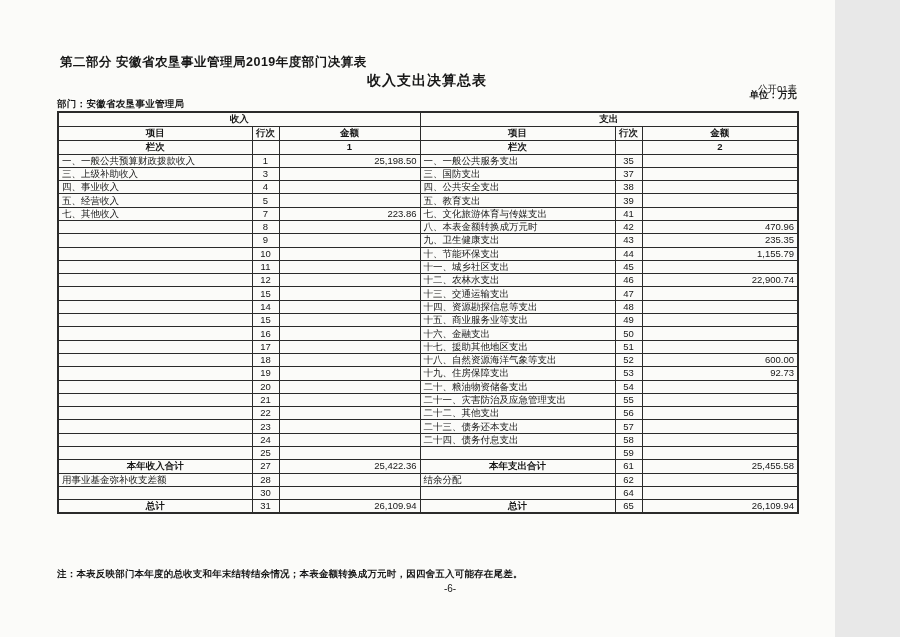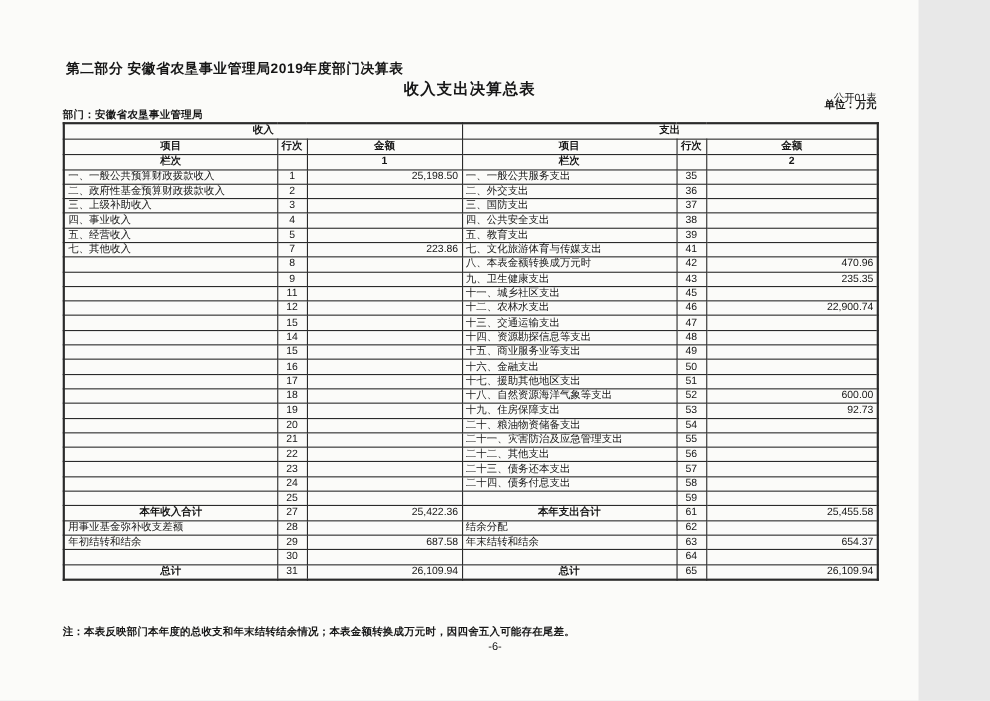--- a/index.html
+++ b/index.html
@@ -111,28 +111,20 @@
       </tr>
     <tr>
           <td class="item">一、一般公共预算财政拨款收入</td>
           <td class="line">1</td>
           <td class="amount">25,198.50</td>
           <td class="item">一、一般公共服务支出</td>
           <td class="line">35</td>
           <td class="amount"></td>
         </tr>
         <tr>
-          <td class="item">二、政府性基金预算财政拨款收入</td>
-          <td class="line">2</td>
-          <td class="amount"></td>
-          <td class="item">二、外交支出</td>
-          <td class="line">36</td>
-          <td class="amount"></td>
-        </tr>
-        <tr>
           <td class="item">三、上级补助收入</td>
           <td class="line">3</td>
           <td class="amount"></td>
           <td class="item">三、国防支出</td>
           <td class="line">37</td>
           <td class="amount"></td>
         </tr>
         <tr>
           <td class="item">四、事业收入</td>
           <td class="line">4</td>
@@ -165,20 +157,28 @@
           <td class="line">42</td>
           <td class="amount">470.96</td>
         </tr>
         <tr>
           <td class="item"></td>
           <td class="line">9</td>
           <td class="amount"></td>
           <td class="item">九、卫生健康支出</td>
           <td class="line">43</td>
           <td class="amount">235.35</td>
+        </tr>
+        <tr>
+          <td class="item"></td>
+          <td class="line">10</td>
+          <td class="amount"></td>
+          <td class="item">十、节能环保支出</td>
+          <td class="line">44</td>
+          <td class="amount">1,155.79</td>
         </tr>
         <tr>
           <td class="item"></td>
           <td class="line">11</td>
           <td class="amount"></td>
           <td class="item">十一、城乡社区支出</td>
           <td class="line">45</td>
           <td class="amount"></td>
         </tr>
         <tr>
@@ -303,28 +303,20 @@
         </tr>
         <tr>
           <td class="item">用事业基金弥补收支差额</td>
           <td class="line">28</td>
           <td class="amount"></td>
           <td class="item">结余分配</td>
           <td class="line">62</td>
           <td class="amount"></td>
         </tr>
         <tr>
-          <td class="item">年初结转和结余</td>
-          <td class="line">29</td>
-          <td class="amount">687.58</td>
-          <td class="item">年末结转和结余</td>
-          <td class="line">63</td>
-          <td class="amount">654.37</td>
-        </tr>
-        <tr>
           <td class="item"></td>
           <td class="line">30</td>
           <td class="amount"></td>
           <td class="item"></td>
           <td class="line">64</td>
           <td class="amount"></td>
         </tr>
         <tr class="total-row">
           <td class="item">总计</td>
           <td class="line">31</td>

